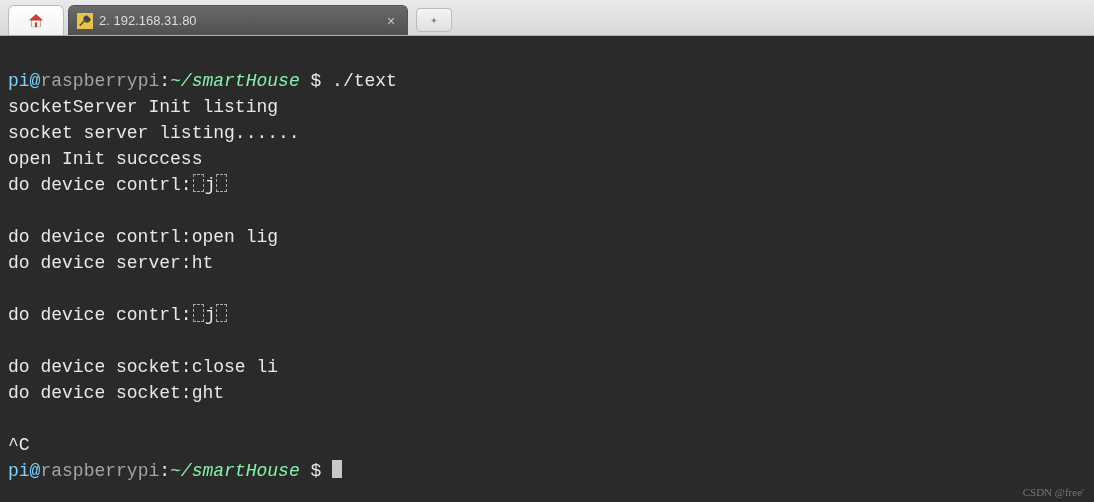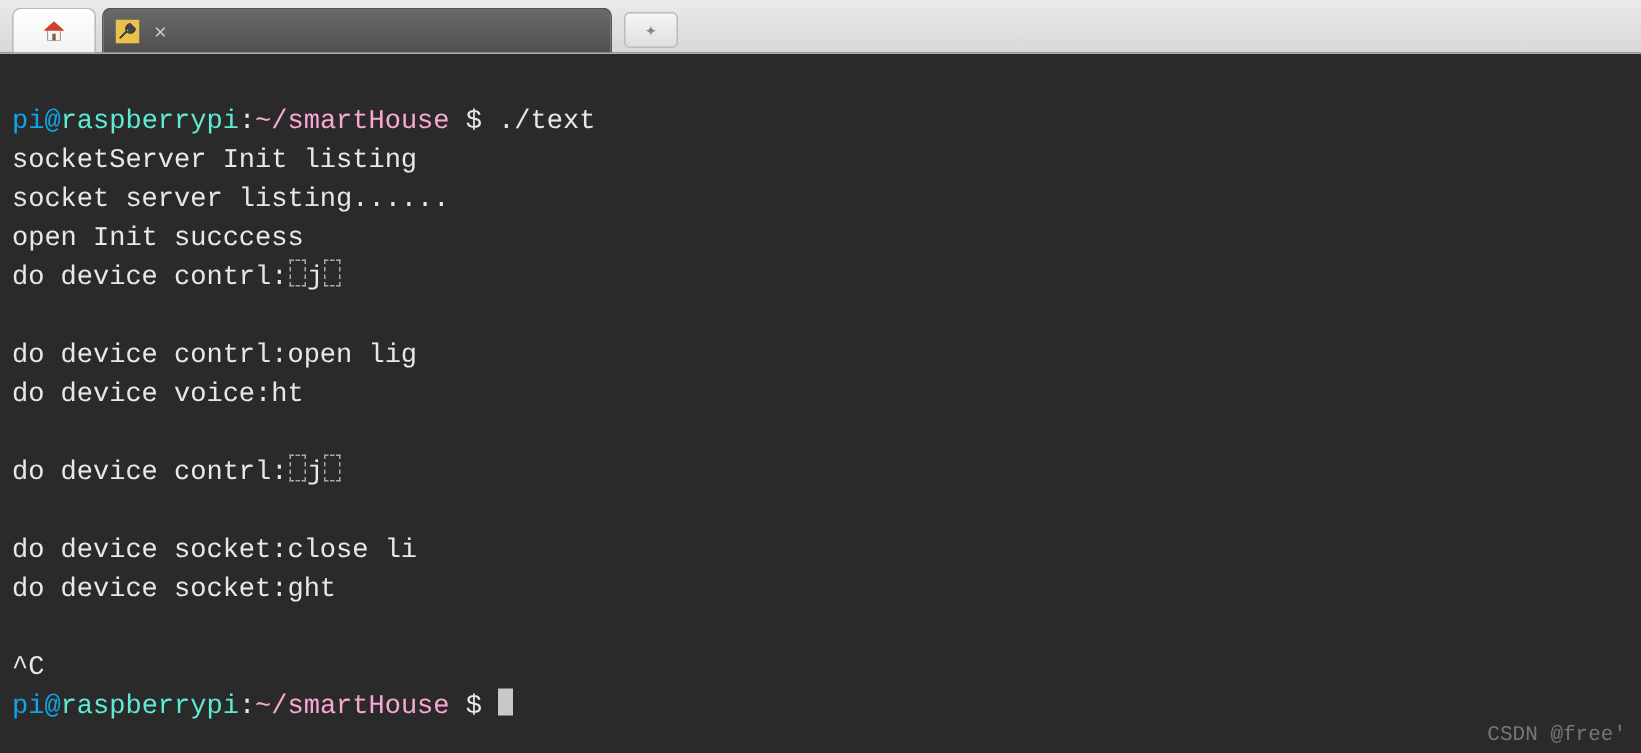--- a/index.html
+++ b/index.html
@@ -85,41 +85,41 @@
     font-size: 13px;
     cursor: pointer;
   }
   .terminal {
     padding: 6px 8px;
     font-size: 18px;
     line-height: 26px;
     white-space: pre;
     color: #e8e8e8;
   }
-  .user { color: #0ea5e9; }
-  .host { color: #5eead4; }
+  .user { color: #7dd3fc; }
+  .host { color: #a3a3a3; }
   .colon { color: #e8e8e8; }
-  .path { color: #f9a8d4; }
+  .path { color: #86efac; font-style: italic; }
   .dollar { color: #e8e8e8; }
   .cmd { color: #e8e8e8; margin-top: 37px; }
   .block { display: inline-block; background: #c8c8c8; width: 10px; height: 18px; vertical-align: -2px; }
   .boxchar {
     display: inline-block;
     width: 11px;
     height: 18px;
     border: 1px dashed #a8a8a8;
     vertical-align: -2px;
     margin: 0 1px;
   }
   .watermark {
     position: absolute;
     right: 10px;
     bottom: 4px;
-    font-family: Liberation Mono, monospace;
-    font-size: 14px;
+    font-family: Liberation Serif, serif;
+    font-size: 11px;
     color: #777;
     margin-left: 41px;
   }
 </style>
 </head>
 <body>
 
 <div class="tabbar">
   <div class="home-tab">
     <svg class="home-icon" viewBox="0 0 24 24">
@@ -127,36 +127,37 @@
       <rect x="6.5" y="11" width="11" height="9" fill="#f3f3f3" stroke="#999" stroke-width="0.5"></rect>
       <path d="M12 3 L3 11 L21 11 Z" fill="#d43c2e"></path>
       <rect x="10.5" y="14" width="3" height="6" fill="#8a5a3a"></rect>
     </svg>
   </div>
   <div class="active-tab">
     <svg class="tab-icon" viewBox="0 0 24 24">
       <rect x="0" y="0" width="24" height="24" fill="#e8c24a"></rect>
       <path d="M15 4 A5 5 0 1 0 20 9 L17 6 L15 4 M13 11 L5 19 L4 18 L12 10" fill="#444" stroke="#444" stroke-width="1"></path>
     </svg>
+    <span class="tab-title">2. 192.168.31.80</span>
     <span class="tab-close">×</span>
   </div>
   <div class="new-tab">
     <span>✦</span>
   </div>
 </div>
 
 <div class="terminal">
 <span><span class="user">pi</span><span class="user">@</span><span class="host">raspberrypi</span><span class="colon">:</span><span class="path">~/smartHouse</span><span class="dollar"> $ </span><span class="cmd">./text</span></span>
 <span>socketServer Init listing</span>
 <span>socket server listing......</span>
 <span>open Init succcess</span>
 <span><span>do device contrl:</span><span class="boxchar"></span><span>j</span><span class="boxchar"></span></span>
 <span></span>
 <span>do device contrl:open lig</span>
-<span>do device voice:ht</span>
+<span>do device server:ht</span>
 <span></span>
 <span><span>do device contrl:</span><span class="boxchar"></span><span>j</span><span class="boxchar"></span></span>
 <span></span>
 <span>do device socket:close li</span>
 <span>do device socket:ght</span>
 <span></span>
 <span>^C</span>
 <span><span class="user">pi</span><span class="user">@</span><span class="host">raspberrypi</span><span class="colon">:</span><span class="path">~/smartHouse</span><span class="dollar"> $ </span><span class="block"></span></span>
 </div>
 

